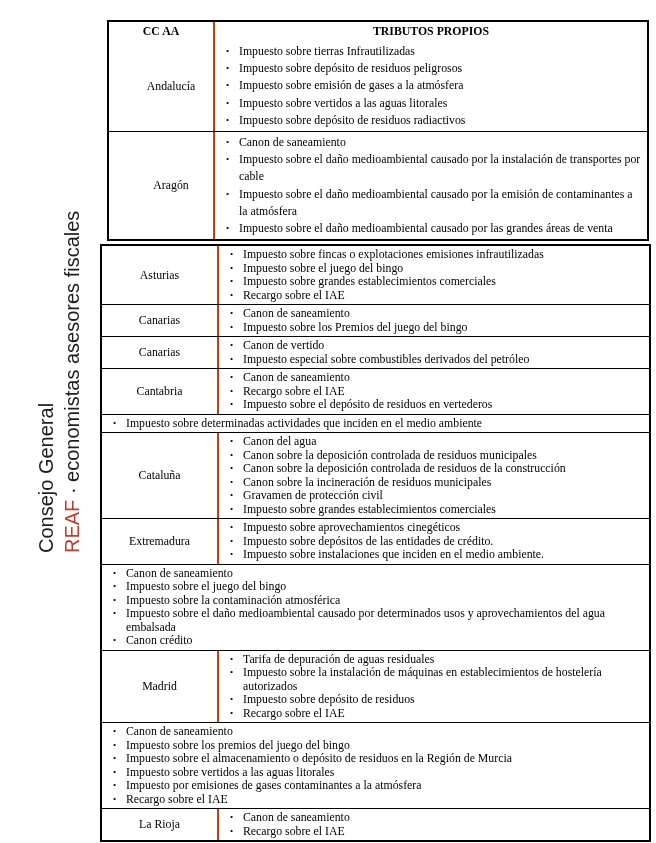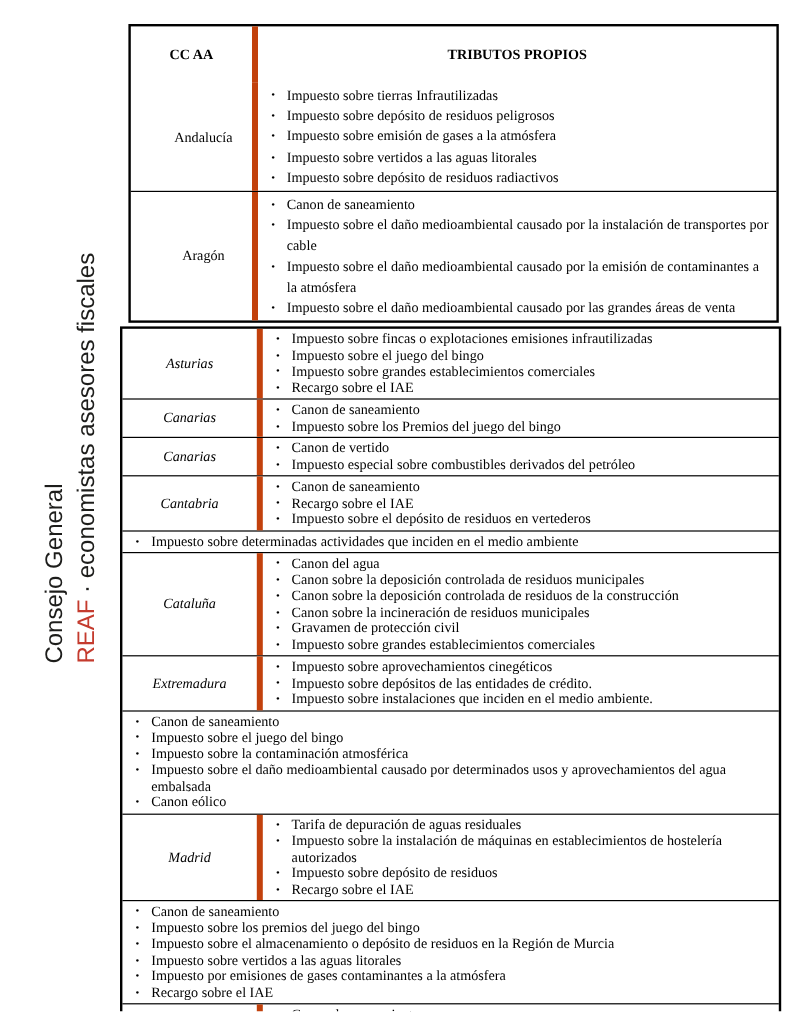--- a/index.html
+++ b/index.html
@@ -18,38 +18,38 @@
   .brand .reaf { font-weight:normal; }
   
   .tables { position:absolute; left:100px; top:20px; width:551px; }
   .tbl { border:2px solid #000; background:#fff; width:551px; }
   .tbl-1 { width:542px; margin-left:7px; }
   .tbl-2 { margin-top:3px; }
   .row { display:flex; border-top:1px solid #000; align-items:stretch; }
   .row:first-child { border-top:none; }
   .cell { font-size:11.8px; }
   .region-cell {
-    flex:none; border-right:5px solid #c2410c; display:flex;
+    flex:none; border-right:2px solid #c2410c; display:flex;
     align-items:center; justify-content:center; text-align:center;
     padding:1px 8px; line-height:14.5px;
   }
   .tbl-1 .region-cell { width:106px;padding-left:28px; }
-  .tbl-2 .region-cell { width:117px;font-style:italic; }
+  .tbl-2 .region-cell { width:117px; }
   .items-cell { flex:1; padding:2px 4px 2px 0; }
   .tbl-1 .items-cell { line-height:17.2px; }
   .tbl-2 .items-cell { line-height:13.5px; }
   .item { display:flex; align-items:flex-start; }
   .bullet { flex:none; width:13px; padding-left:11px; box-sizing:content-box;
             font-size:9px; line-height:inherit; }
   .item-text { flex:1; padding-right:2px; }
   
   .header-row { font-weight:bold; }
   .header-row .region-cell { padding:2px 4px; line-height:15px; }
   .header-row .items-cell { display:flex; align-items:center; justify-content:center;
-                            text-align:center; padding:16px 4px; line-height:15px; }
+                            text-align:center; padding:2px 4px; line-height:15px; }
 </style>
 </head>
 <body>
 
 <div class="page">
 
   <div class="brand" style="color: rgb(29, 29, 27);">
     <div>Consejo General</div>
     <div><span class="reaf" style="color: rgb(196, 59, 46);">REAF</span><span> · economistas asesores fiscales</span></div>
   </div>
@@ -244,21 +244,21 @@
               <div class="item">
                 <span class="bullet">•</span>
                 <span class="item-text">Impuesto sobre la contaminación atmosférica</span>
               </div>
               <div class="item">
                 <span class="bullet">•</span>
                 <span class="item-text">Impuesto sobre el daño medioambiental causado por determinados usos y aprovechamientos del agua embalsada</span>
               </div>
               <div class="item">
                 <span class="bullet">•</span>
-                <span class="item-text">Canon eólico</span>
+                <span class="item-text">Canon crédito</span>
               </div>
             </div>
           </div>
           <div class="row">
             <div class="cell region-cell">Madrid</div>
             <div class="cell items-cell">
               <div class="item">
                 <span class="bullet">•</span>
                 <span class="item-text">Tarifa de depuración de aguas residuales</span>
               </div>

